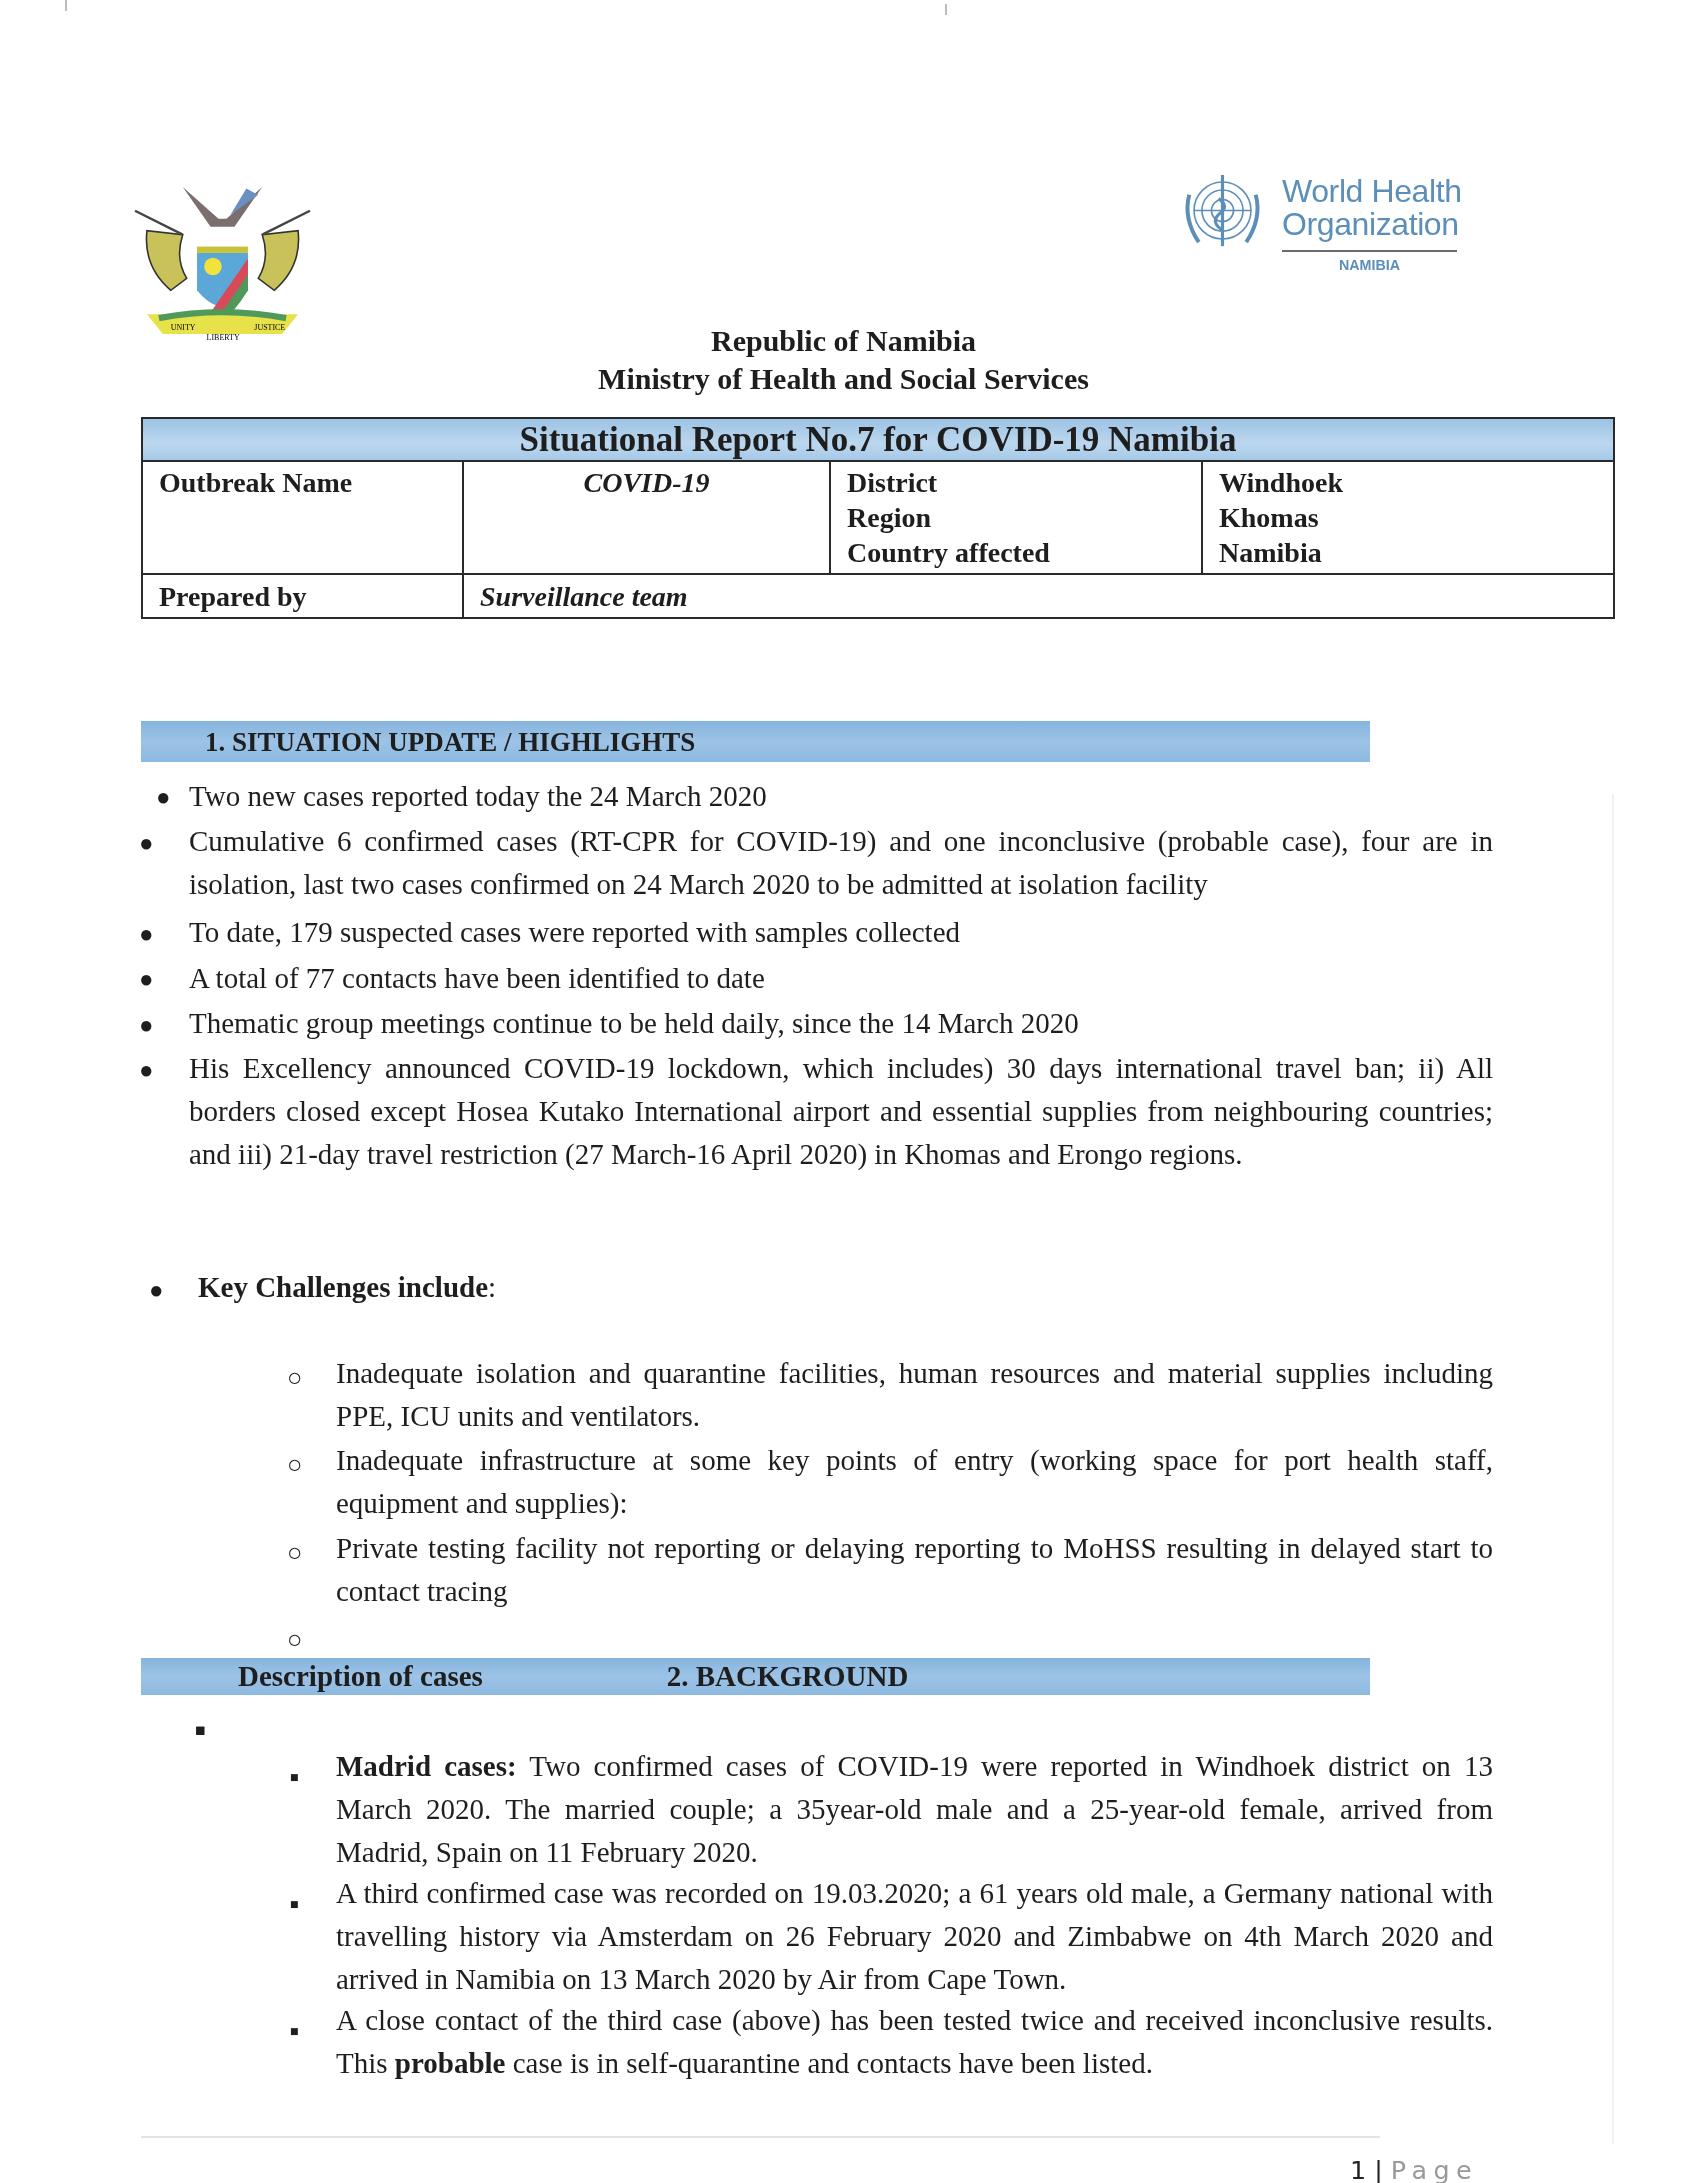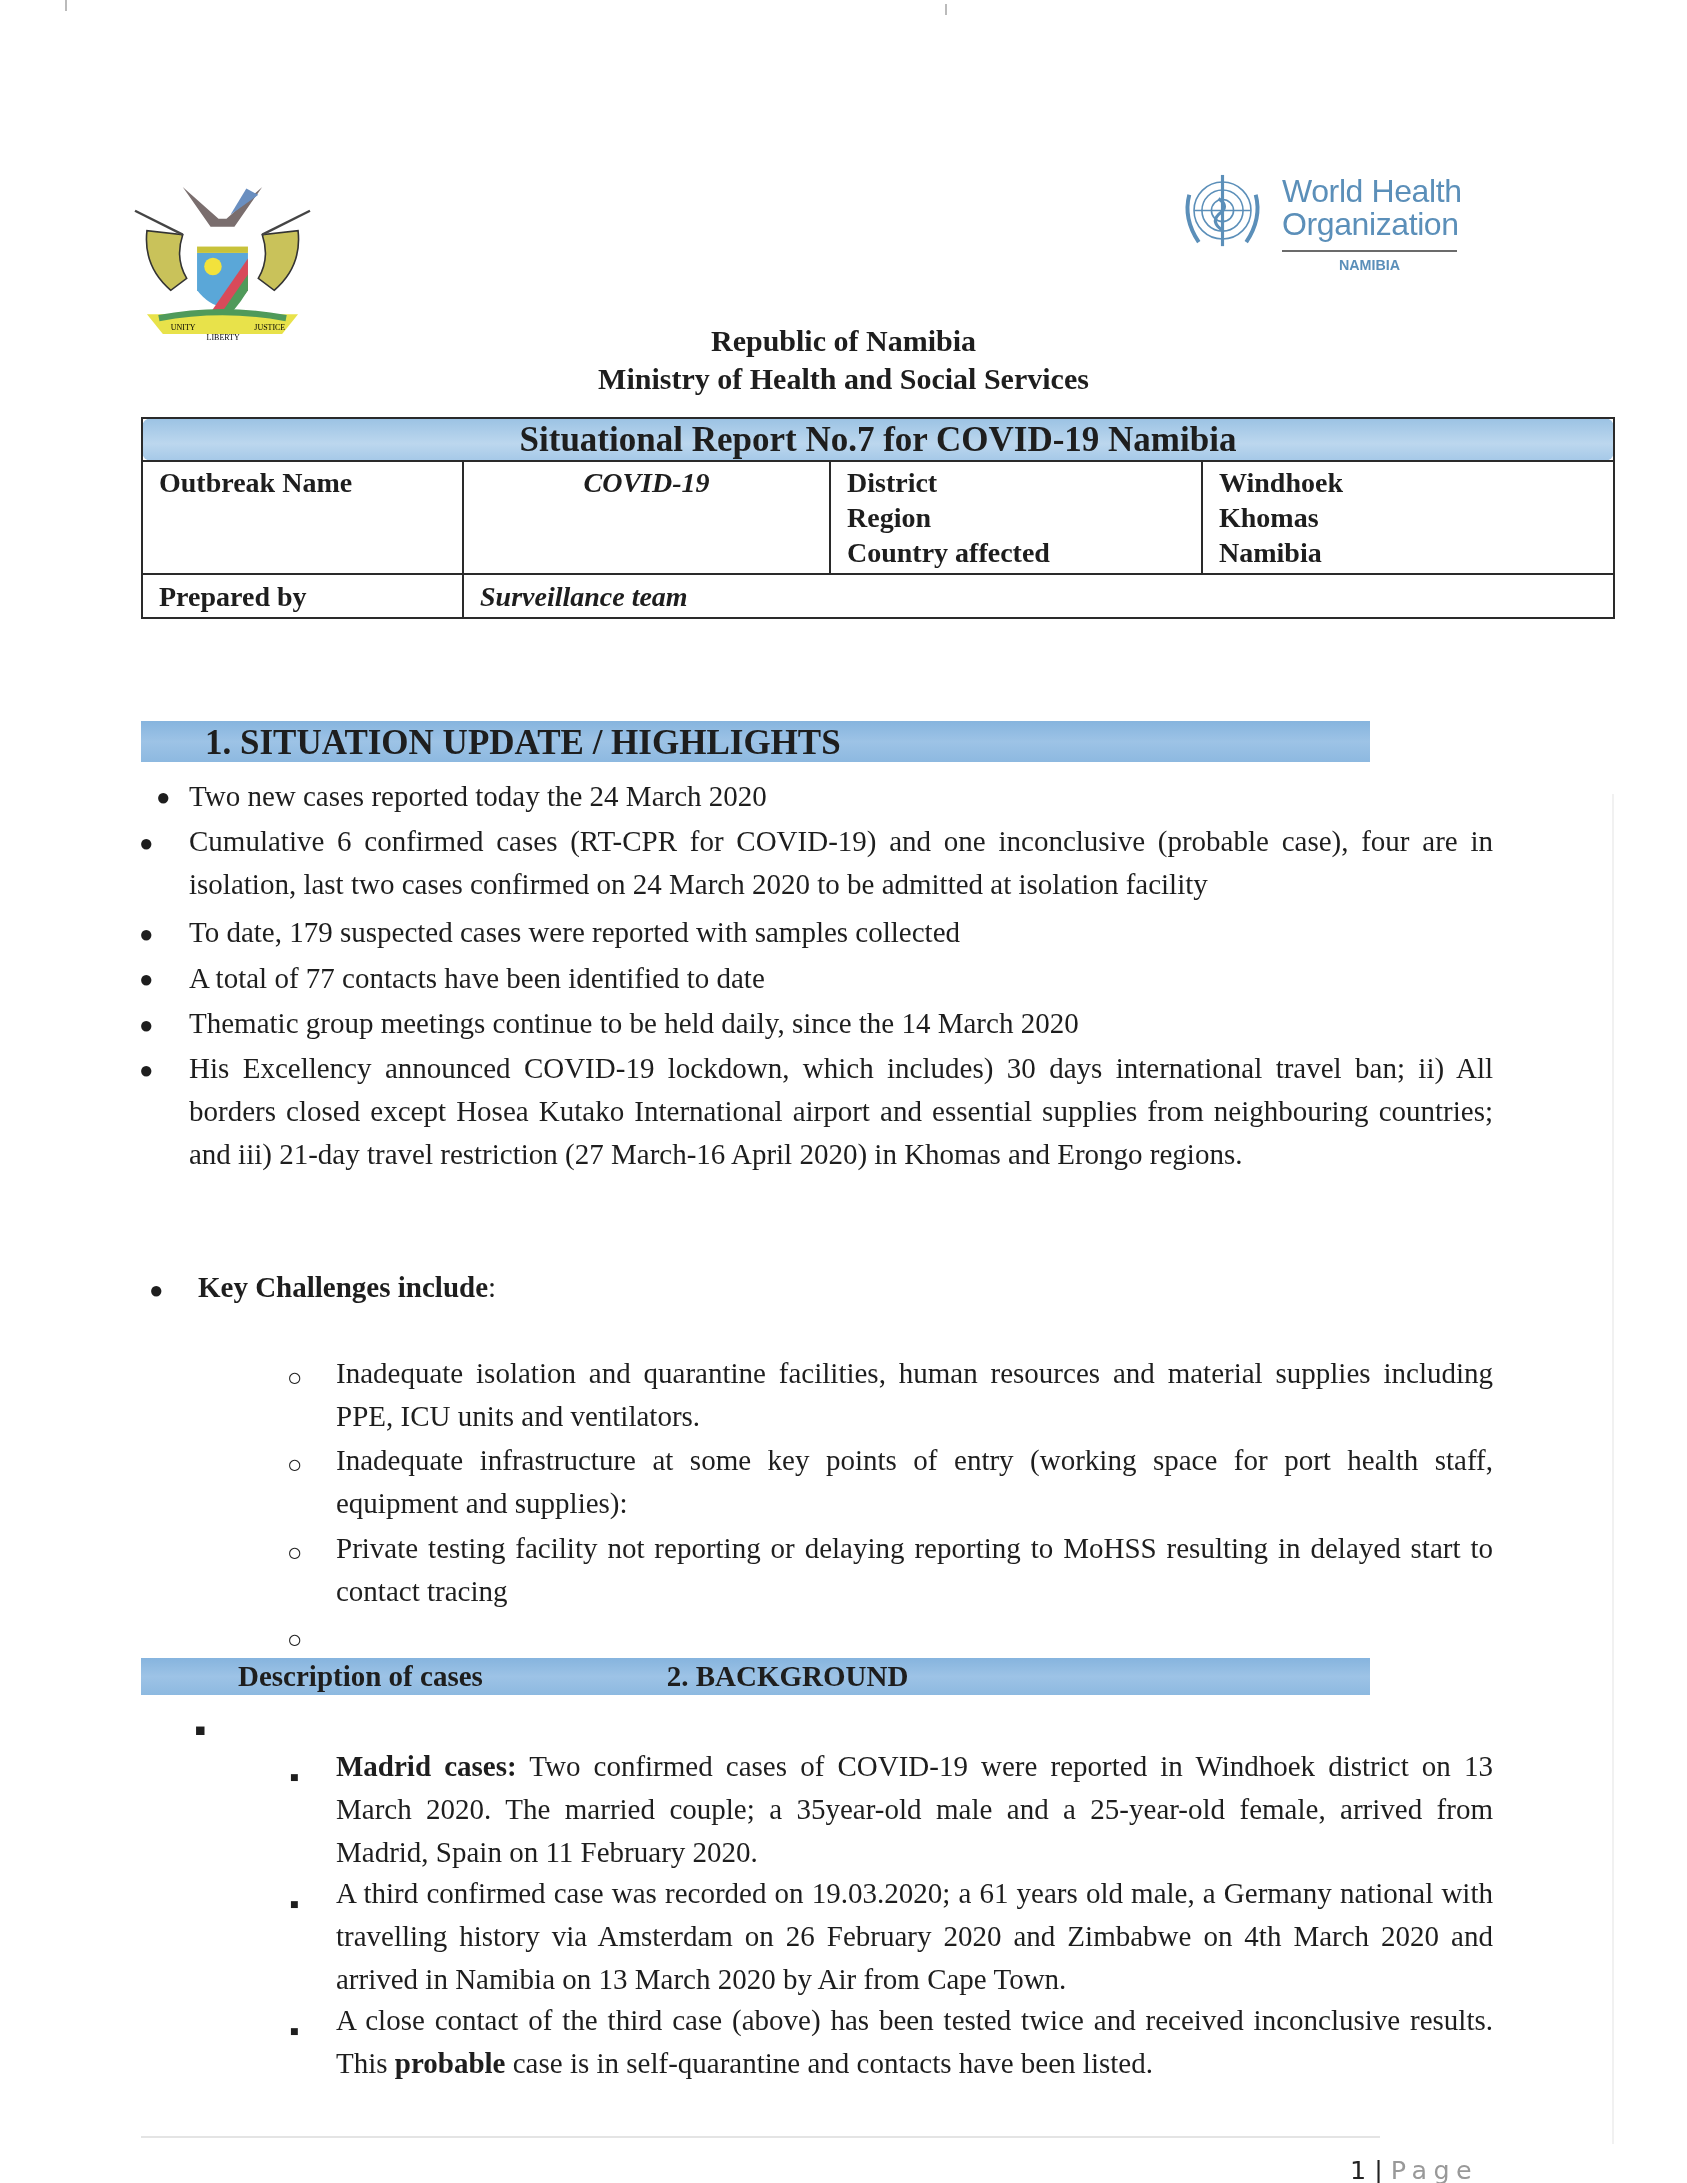--- a/index.html
+++ b/index.html
@@ -12,27 +12,27 @@
   .who-text { position:absolute; left:107px; top:12px; color:#5b8fb9; font-family:"Liberation Sans","DejaVu Sans",sans-serif;
               font-size:32px; line-height:33px; letter-spacing:-0.4px; }
   .who-line { position:absolute; left:107px; top:87px; width:175px; height:2.4px; background:#6b6b6b; }
   .who-sub { position:absolute; left:107px; top:94px; width:175px; text-align:center; color:#5b8fb9;
              font-family:"Liberation Sans","DejaVu Sans",sans-serif; font-size:14.3px; font-weight:bold; }
   .ministry { left:0; width:1687px; text-align:center; font-weight:bold; font-size:30px; line-height:38px; top:322px; }
   
   #report-table { left:141px; top:417px; width:1474px; border-collapse:collapse; font-size:28px; }
   #report-table td { border:2.4px solid #2a2a2a; vertical-align:top; padding:3.2px 16px; line-height:35px; }
   #report-table .title-cell { background:linear-gradient(180deg,#9cc3e4,#bcd7ee 60%,#a6c9e8); text-align:center;
-            font-size:35px; font-weight:bold; padding:0; line-height:41px;border-radius:9px; }
+            font-size:35px; font-weight:bold; padding:0; line-height:41px; }
   .b { font-weight:bold;margin-top:14px; }
   .i { font-style:italic; font-weight:bold; }
   
   .sec { left:141px; width:1229px; background:linear-gradient(180deg,#86b4de,#9dc3e6 50%,#8db9e0);
          font-weight:bold; }
-  #sec1 { top:721px; height:41px; font-size:35px; line-height:43px; padding-left:64px; width:1165px; }
+  #sec1 { top:721px; height:41px; font-size:27px; line-height:43px; padding-left:64px; width:1165px; }
   #sec2 { top:1658px; height:37px; font-size:29px; line-height:37px; padding-left:64px; width:1165px;text-align:center; }
   
   .txt { font-size:29px; line-height:43px; text-align:justify; }
   .item { position:absolute; }
   .bullet { position:absolute; font-size:24px; }
   .para { position:absolute; left:189px; width:1304px; }
   .sub-para { position:absolute; left:336px; width:1157px; }
   .page-no { left:1350px; top:2155px; font-family:"DejaVu Sans",sans-serif; font-size:25.4px; color:#222; }
   .page-no .pg { color:#999; letter-spacing:6.4px; }
   .footer-line { left:141px; top:2136px; width:1239px; height:1.6px; background:#e4e4e4; }

